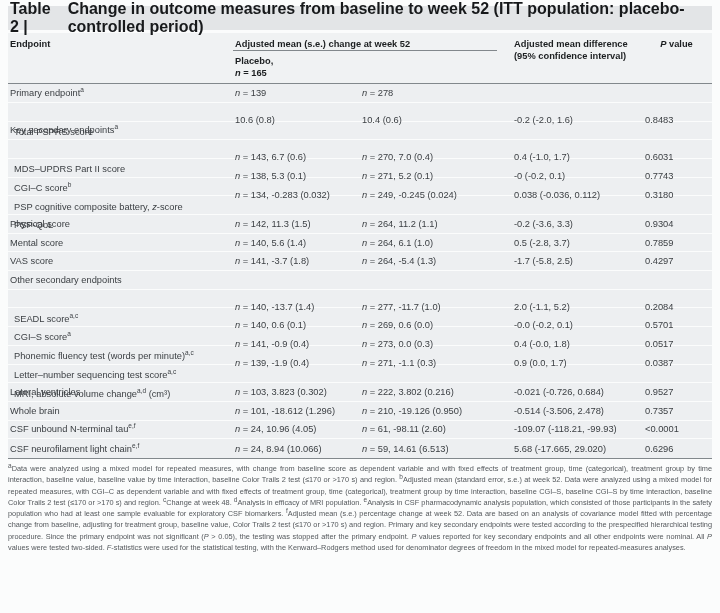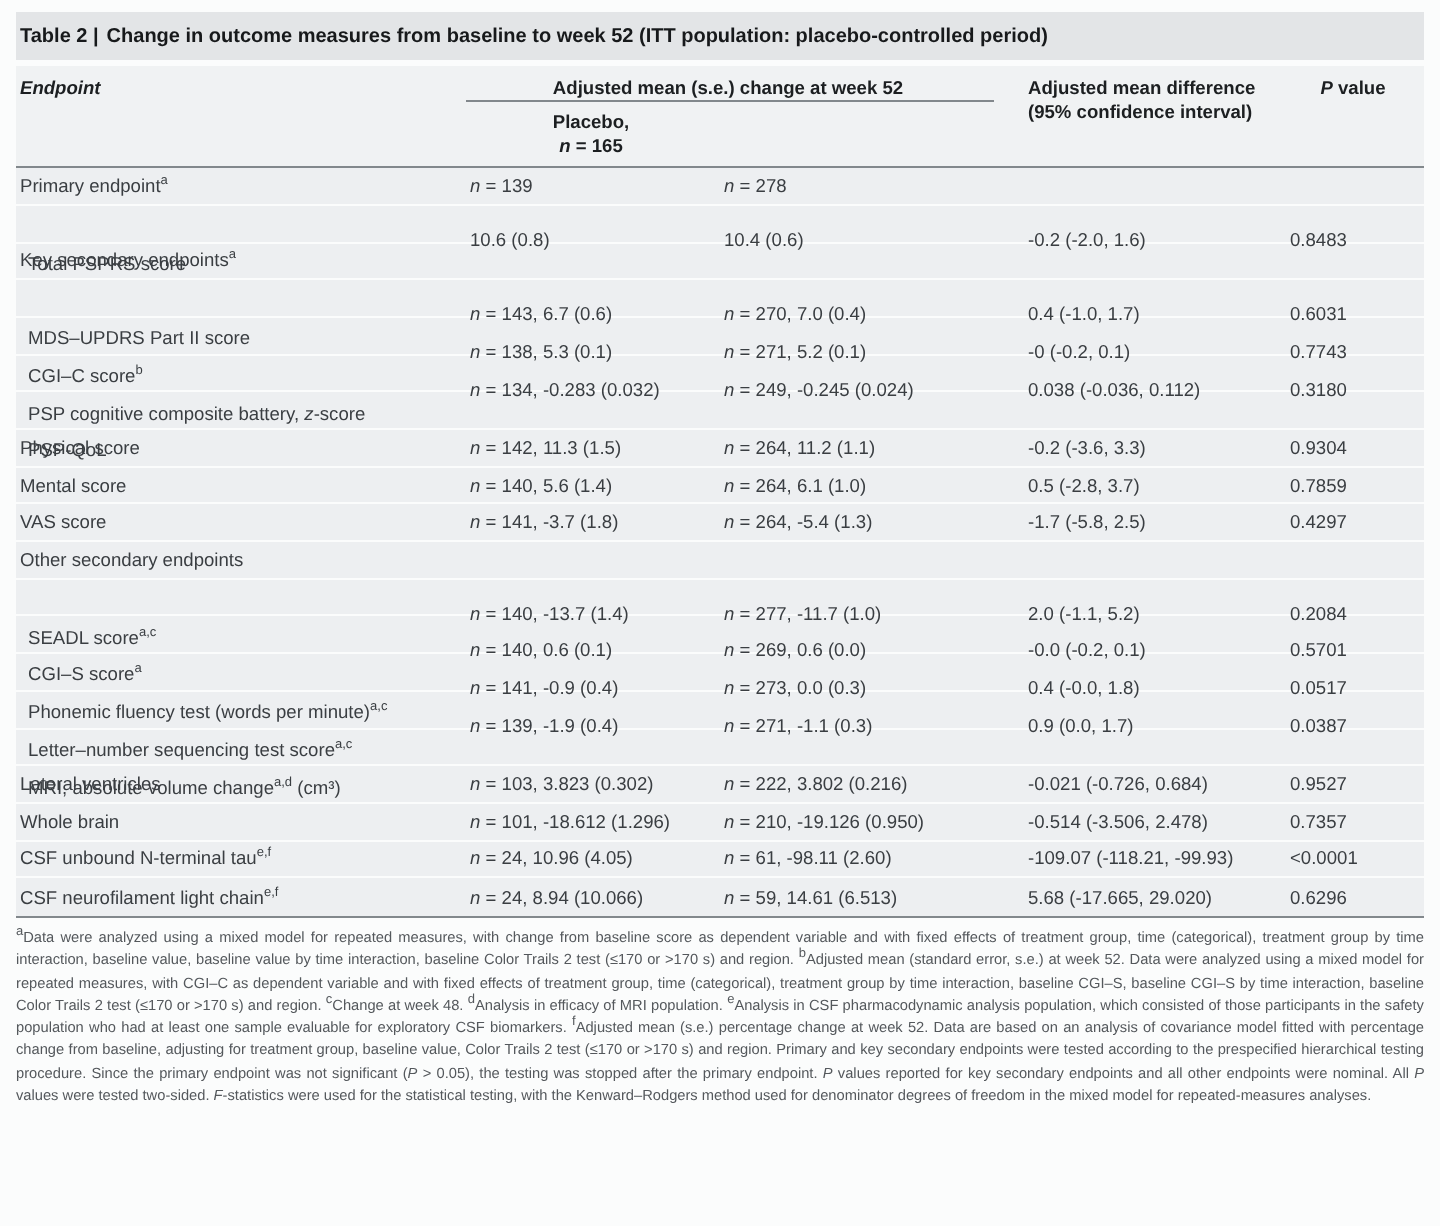--- a/index.html
+++ b/index.html
@@ -15,44 +15,44 @@
     padding:6px 8px;
     box-sizing:border-box;
     overflow:hidden;
   }
   
   .title-bar{
     background:var(--title-bar,#e3e5e7);
     height:24px;
     display:flex;align-items:center;
     padding:0 2px;
-    font-size:10px;font-weight:bold;color:#17191b;
+    font-size:16px;font-weight:bold;color:#17191b;
     margin-bottom:3px;
   }
   .title-prefix{margin-right:4px;}
   
   .thead{
     background:var(--header-bg,#f0f2f3);
     display:grid;
     grid-template-columns:225px 127px 152px 131px 69px;
     grid-template-rows:auto auto;
     padding:5px 0 4px 0;
     border-bottom:1.4px solid var(--rule,#82888c);
     font-size:9.3px;font-weight:bold;color:#1c1f21;
     line-height:1.3;
   }
   .thead .cell{padding:0 4px 0 2px;}
-  .h-endpoint{grid-column:1;grid-row:1 / span 2;font-style:italic;}
+  .h-endpoint{grid-column:1;grid-row:1 / span 2;}
   .h-span{
     grid-column:2 / span 2;grid-row:1;
-    text-align:center;
+    text-align:left;
     border-bottom:1px solid var(--rule,#82888c);
     padding-bottom:3px;margin-bottom:4px;margin-right:15px;
   }
-  .h-placebo{grid-column:2;grid-row:2;text-align:center;}
+  .h-placebo{grid-column:2;grid-row:2;}
   .h-gosuranemab{grid-column:3;grid-row:2;}
   .h-diff{grid-column:4;grid-row:1 / span 2;}
   .h-pvalue{grid-column:5;grid-row:1 / span 2;text-align:center;}
   
   .tbody{border-bottom:1.5px solid var(--rule,#82888c);}
   .trow{
     display:grid;
     grid-template-columns:225px 127px 152px 131px 69px;
     height:18.7px;
     box-sizing:border-box;

